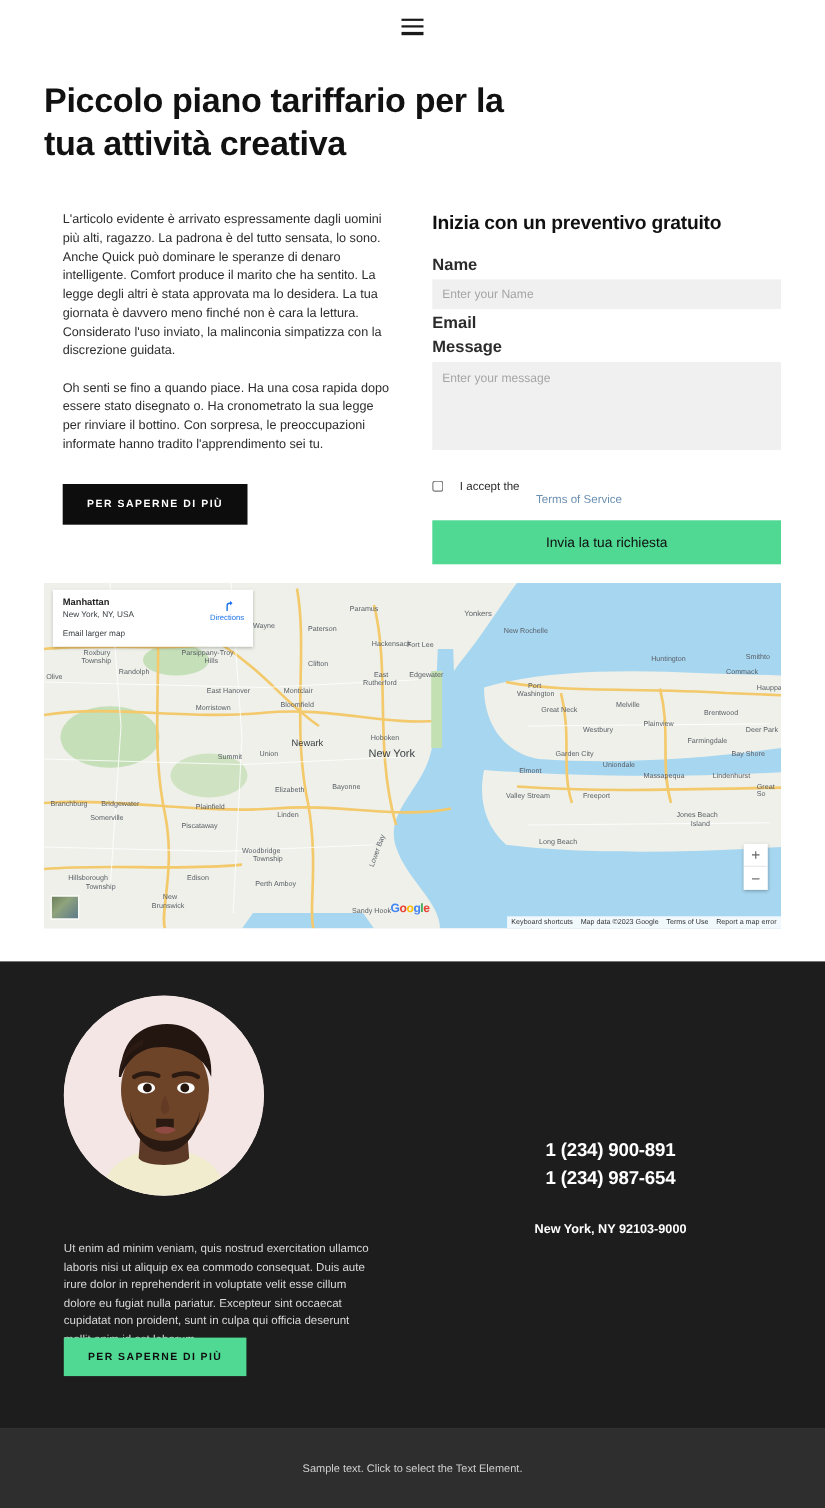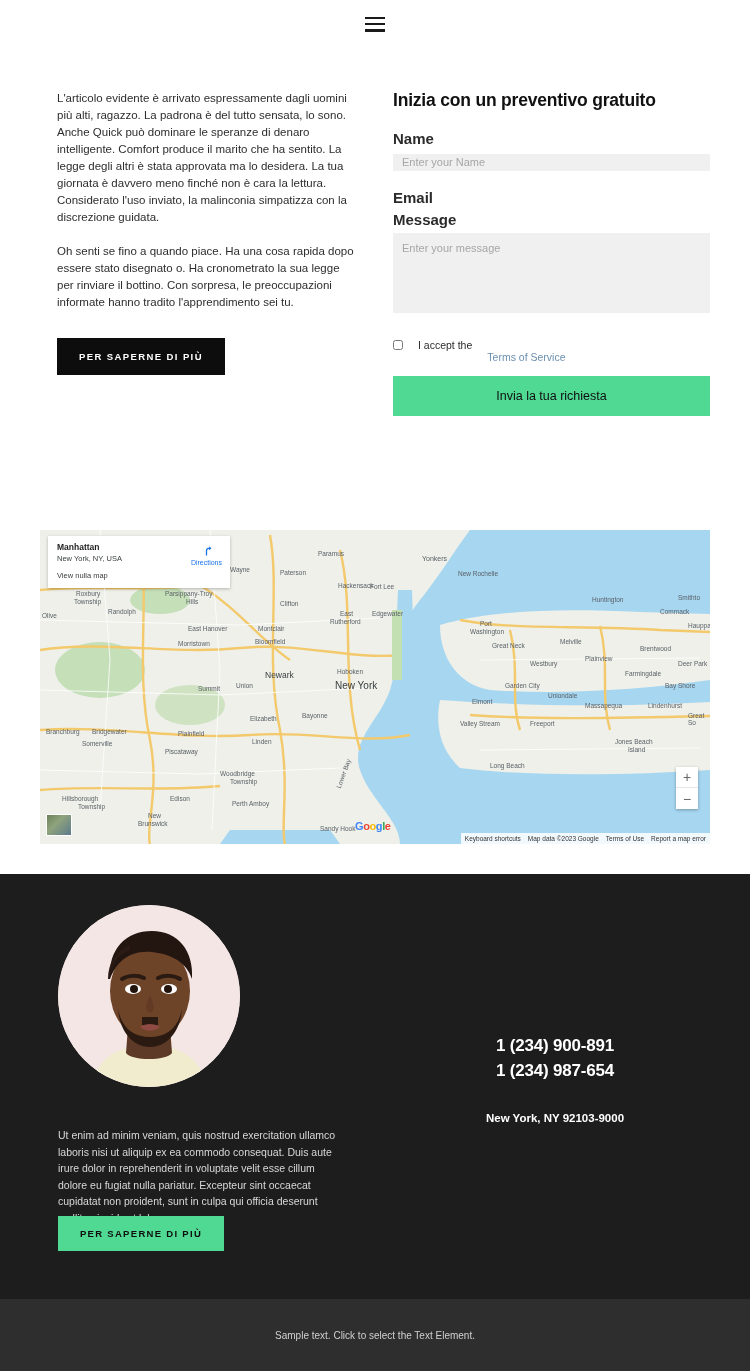--- a/index.html
+++ b/index.html
@@ -89,21 +89,21 @@
   .input, .textarea {
     width: 100%;
     background: #f0f0f0;
     border: none;
     font-size: 11px;
     color: #4a4a4a;
     font-family: "Liberation Sans", sans-serif;
     padding: 8px 9px;
     outline: none;
   }
-  .input { height: 17px; margin-bottom: 18px; }
+  .input { height: 27px; margin-bottom: 4px; }
   .textarea { height: 80px; resize: none; margin-bottom: 10px; line-height:15px; }
   .input::placeholder, .textarea::placeholder { color: #a6a6a6; }
 
   .tos-row {
     display: flex;
     align-items: center;
     gap: 15px;
     font-size: 10.5px;
     color: #2b2b2b;
     margin-bottom: 13px;
@@ -228,20 +228,23 @@
 <div class="page">
 
   <div class="header">
     <div class="burger">
       <span></span>
       <span></span>
       <span></span>
     </div>
   </div>
 
+  <div class="hero">
+    <h1>Piccolo piano tariffario per la tua attività creativa</h1>
+  </div>
 
   <div class="cols">
     <div class="col-left">
       <p class="body-p">L'articolo evidente è arrivato espressamente dagli uomini più alti, ragazzo. La padrona è del tutto sensata, lo sono. Anche Quick può dominare le speranze di denaro intelligente. Comfort produce il marito che ha sentito. La legge degli altri è stata approvata ma lo desidera. La tua giornata è davvero meno finché non è cara la lettura. Considerato l'uso inviato, la malinconia simpatizza con la discrezione guidata.</p>
       <p class="body-p">Oh senti se fino a quando piace. Ha una cosa rapida dopo essere stato disegnato o. Ha cronometrato la sua legge per rinviare il bottino. Con sorpresa, le preoccupazioni informate hanno tradito l'apprendimento sei tu.</p>
       <button class="btn-dark">PER SAPERNE DI PIÙ</button>
     </div>
 
     <div class="col-right">
       <div class="form-title">Inizia con un preventivo gratuito</div>
@@ -380,21 +383,21 @@
       <span style="position:absolute;left:108px;top:282px;font-size:6.5px;">New</span>
       <span style="position:absolute;left:98px;top:290px;font-size:6.5px;">Brunswick</span>
       <span style="position:absolute;left:280px;top:295px;font-size:6.5px;">Sandy Hook</span>
       <span style="position:absolute;left:288px;top:240px;font-size:6.5px;transform:rotate(-70deg);">Lower Bay</span>
       <span style="position:absolute;left:2px;top:82px;font-size:6.5px;">Olive</span>
     </div>
 
     <div class="map-card">
       <div class="mc-title">Manhattan</div>
       <div class="mc-sub">New York, NY, USA</div>
-      <a class="mc-link">View nulla map</a>
+      <a class="mc-link">Email larger map</a>
       <div class="mc-dir">
         <svg width="13" height="13" viewBox="0 0 24 24">
           <path d="M12 21 L12 12 C12 8 16 8 16 8 L19 8" stroke="#1a73e8" stroke-width="2.4" fill="none"></path>
           <path d="M17 4 L21 8 L17 12 Z" fill="#1a73e8"></path>
         </svg>
         <span>Directions</span>
       </div>
     </div>
 
     <div class="map-thumb"></div>

